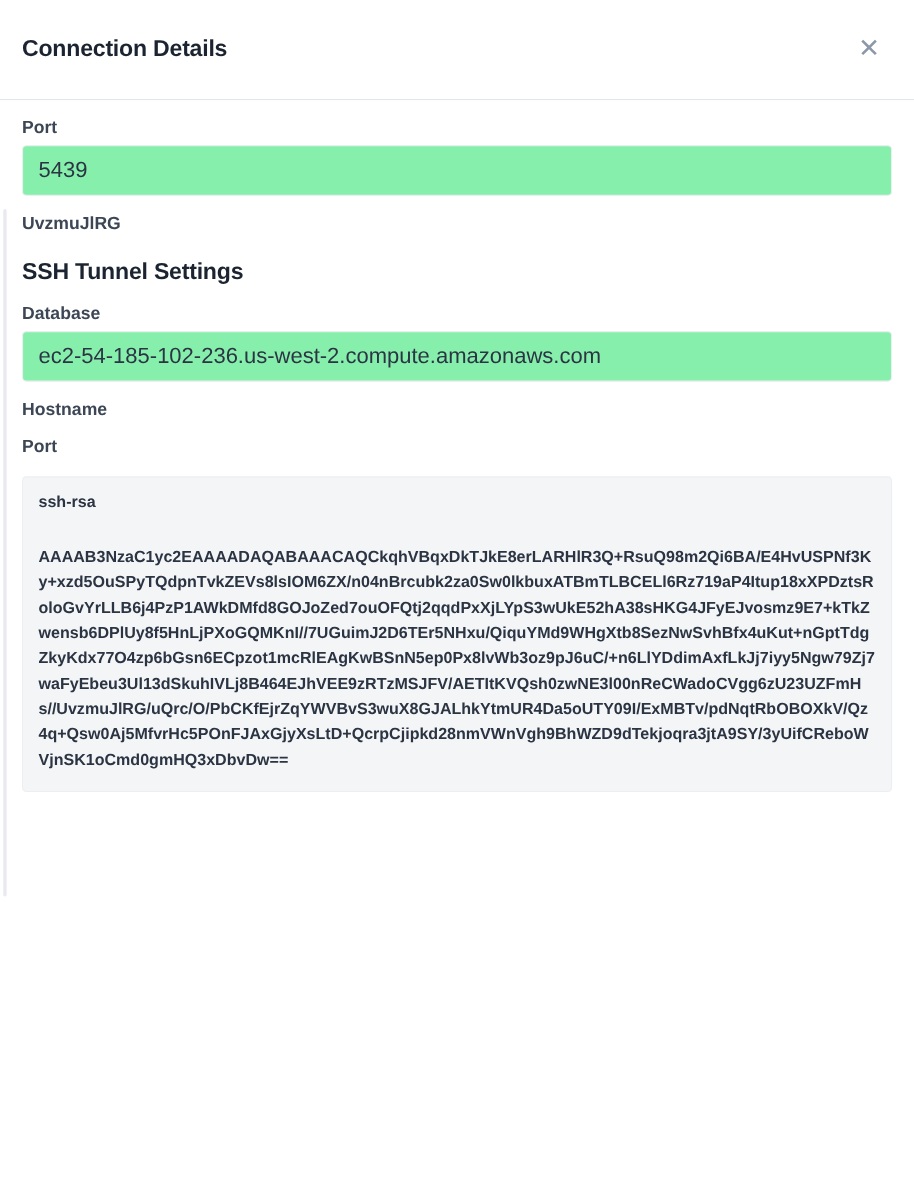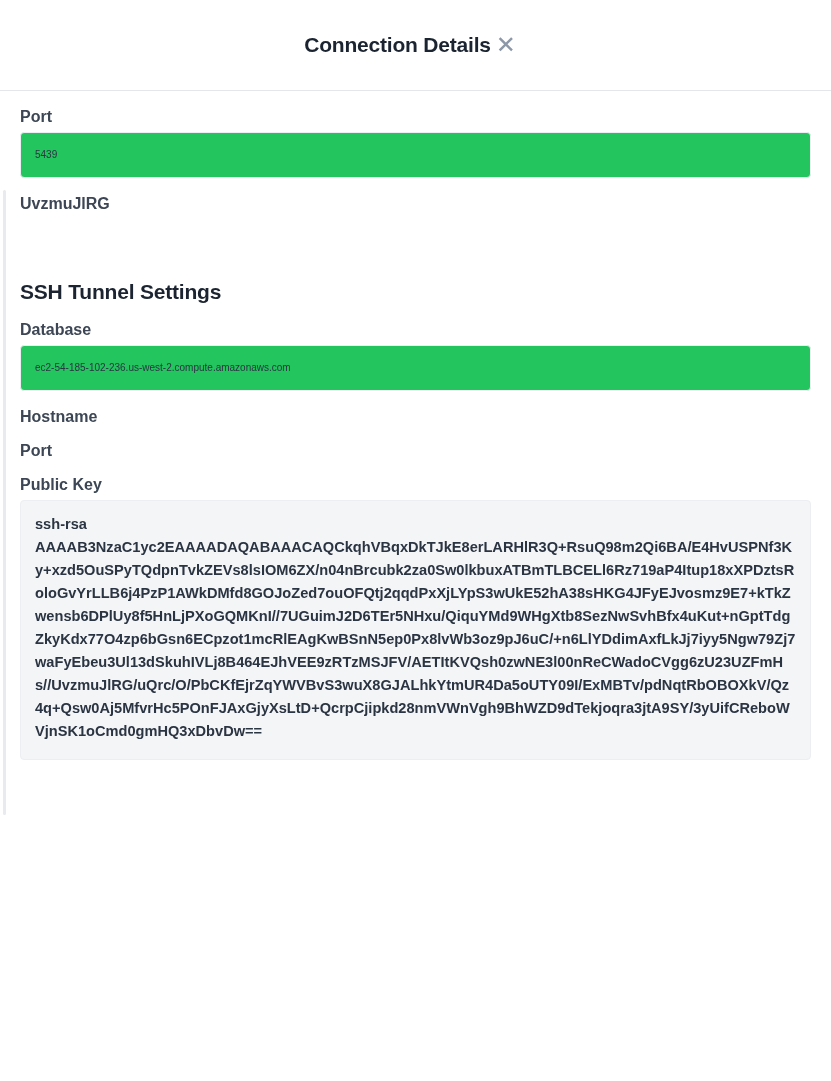--- a/index.html
+++ b/index.html
@@ -22,21 +22,21 @@
     box-sizing: border-box;
     display: flex;
     flex-direction: column;
   }
   .modal-header {
     height: 91px;
     min-height: 91px;
     border-bottom: 1px solid #e3e7ec;
     display: flex;
     align-items: center;
-    justify-content: center;
+    justify-content: space-between;
     padding: 0 20px 0 20px;
     box-sizing: border-box;
   }
   .modal-title {
     font-size: 21px;
     font-weight: bold;
     color: #1b2430;
     letter-spacing: -0.2px;
   }
   .close-btn {
@@ -78,54 +78,55 @@
     margin-top: 14px;
   }
   .field-label {
     font-size: 16px;
     font-weight: bold;
     color: #3c4654;
     margin-bottom: 7px;
     line-height: 16px;
   }
   .field-value {
-    background: #22c55e;
+    background: #86efac;
     border: 1px solid #eceef1;
     border-radius: 4px;
     padding: 12px 14px;
-    font-size: 10px;
+    font-size: 20px;
     color: #2b3442;
     line-height: 20px;
     box-sizing: border-box;
   }
   .section-heading {
     font-size: 21px;
     font-weight: bold;
     color: #1b2430;
-    margin-top: 68px;
+    margin-top: 24px;
     margin-bottom: 10px;
     letter-spacing: -0.2px;
   }
   .key-value {
     background: #f4f5f7;
     border: 1px solid #eceef1;
     border-radius: 4px;
     padding: 12px 14px 16px 14px;
     font-size: 14.6px;
     color: #2b3442;
     line-height: 23px;
     word-break: break-all;
     box-sizing: border-box;
     font-weight: bold;
   }
   .key-type {
     display: block;
   }
   .key-blob {
     display: block;
+    margin-top: 27px;
   }
   .spacer-bottom {
     height: 18px;
   }
 </style>
 </head>
 <body>
 
 <div class="modal">
 
@@ -155,21 +156,20 @@
 
     <div class="field">
       <div class="field-label">Hostname</div>
     </div>
 
     <div class="field">
       <div class="field-label">Port</div>
     </div>
 
     <div class="field">
-      <div class="field-label">Public Key</div>
       <div class="key-value">
         <span class="key-type">ssh-rsa</span>
         <span class="key-blob">AAAAB3NzaC1yc2EAAAADAQABAAACAQCkqhVBqxDkTJkE8erLARHlR3Q+RsuQ98m2Qi6BA/E4HvUSPNf3Ky+xzd5OuSPyTQdpnTvkZEVs8lsIOM6ZX/n04nBrcubk2za0Sw0lkbuxATBmTLBCELl6Rz719aP4Itup18xXPDztsRoloGvYrLLB6j4PzP1AWkDMfd8GOJoZed7ouOFQtj2qqdPxXjLYpS3wUkE52hA38sHKG4JFyEJvosmz9E7+kTkZwensb6DPlUy8f5HnLjPXoGQMKnI//7UGuimJ2D6TEr5NHxu/QiquYMd9WHgXtb8SezNwSvhBfx4uKut+nGptTdgZkyKdx77O4zp6bGsn6ECpzot1mcRlEAgKwBSnN5ep0Px8lvWb3oz9pJ6uC/+n6LlYDdimAxfLkJj7iyy5Ngw79Zj7waFyEbeu3Ul13dSkuhIVLj8B464EJhVEE9zRTzMSJFV/AETItKVQsh0zwNE3l00nReCWadoCVgg6zU23UZFmHs//UvzmuJlRG/uQrc/O/PbCKfEjrZqYWVBvS3wuX8GJALhkYtmUR4Da5oUTY09I/ExMBTv/pdNqtRbOBOXkV/Qz4q+Qsw0Aj5MfvrHc5POnFJAxGjyXsLtD+QcrpCjipkd28nmVWnVgh9BhWZD9dTekjoqra3jtA9SY/3yUifCReboWVjnSK1oCmd0gmHQ3xDbvDw==</span>
       </div>
     </div>
 
     <div class="spacer-bottom"></div>
   </div>
 
 </div>

